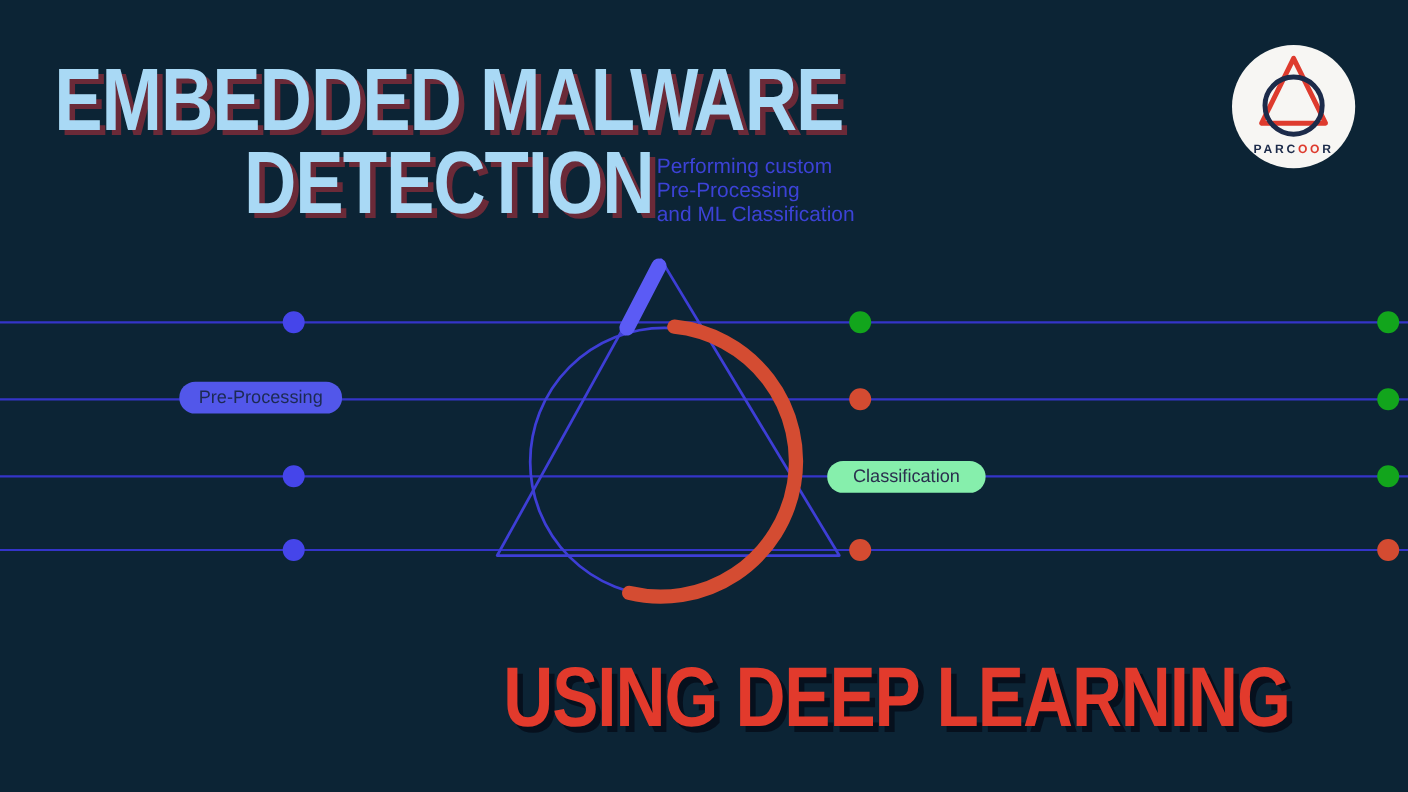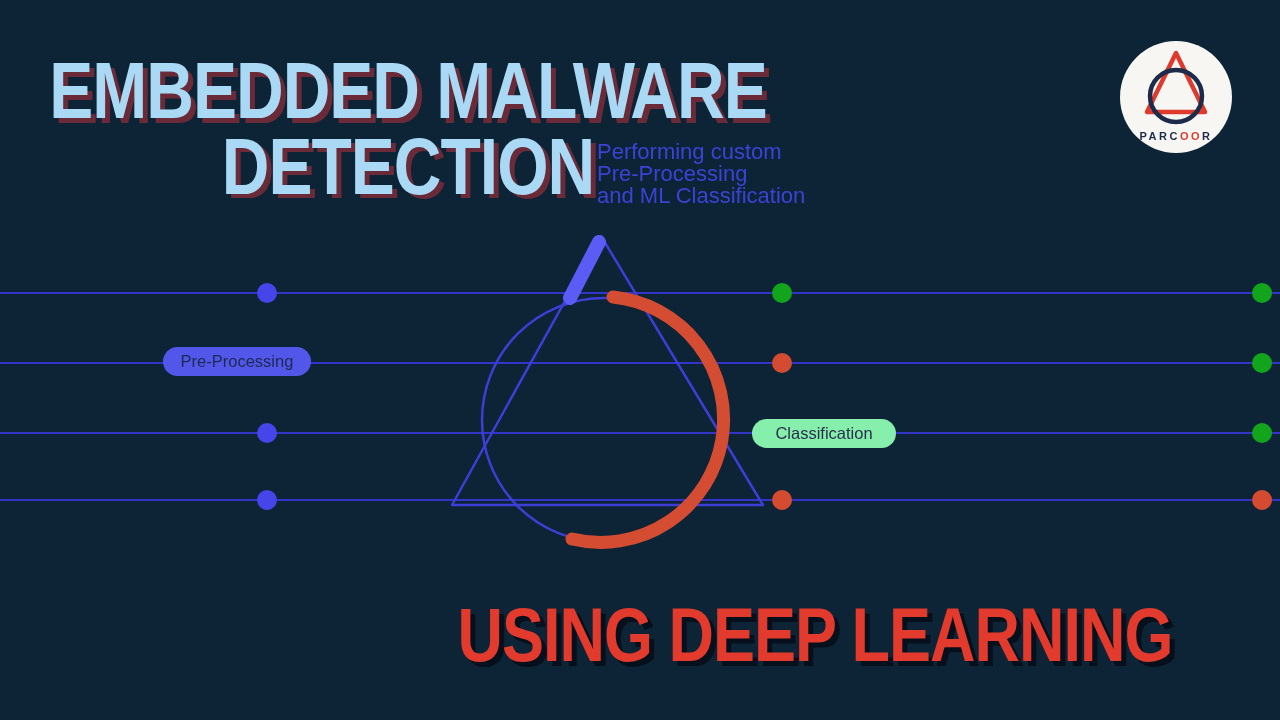--- a/index.html
+++ b/index.html
@@ -25,21 +25,21 @@
   .title-line {
     font-size: 66px; line-height: 62px;
     text-shadow: 5px 4px 0 #6b2a38;
     white-space: nowrap;
   }
 
   
   #subtitle-block {
     left: 597px; top: 141px;
     color: #3c42d6;
-    font-size: 22px; line-height: 22px;
+    font-size: 19px; line-height: 22px;
     font-weight: 400;
   }
 
   
   #bottom-title-block {
     left: 415px; top: 598px; width: 800px;
     text-align: center;
     color: #e23a2c;
     font-weight: 700;
     letter-spacing: -1px;

